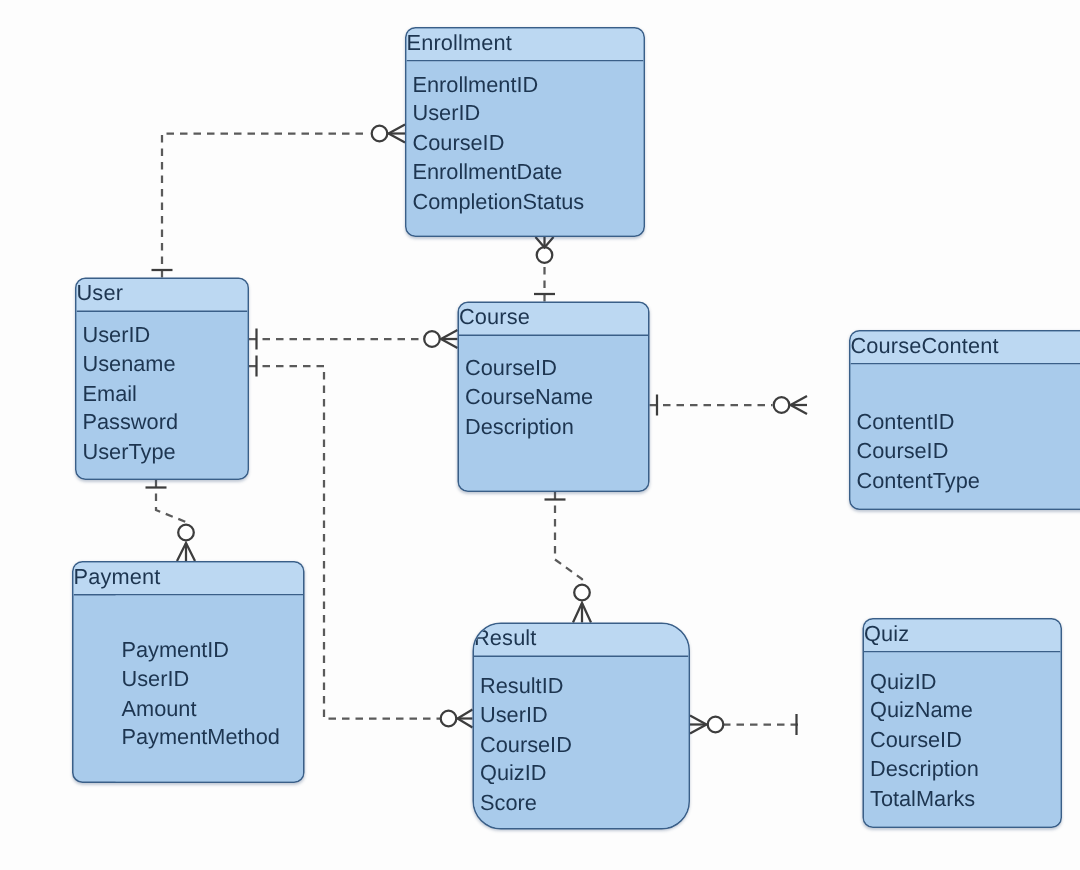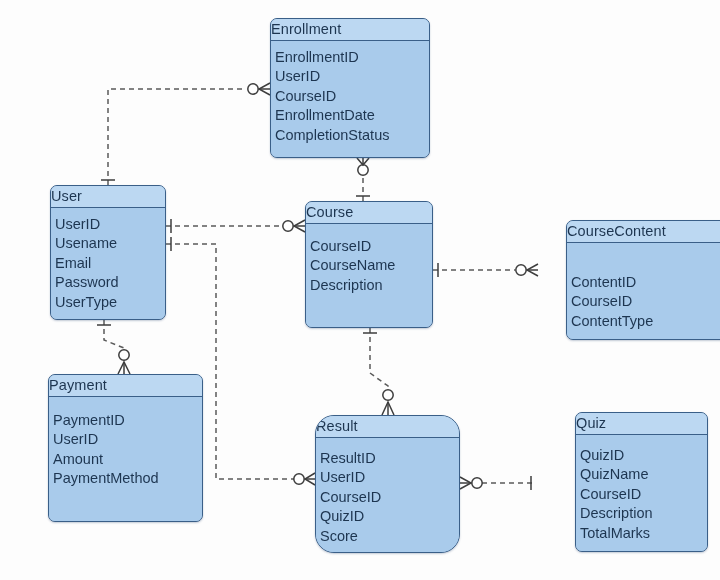--- a/index.html
+++ b/index.html
@@ -187,21 +187,21 @@
     <div class="entity-header">CourseContent</div>
     <div class="entity-body" style="padding-top:30px;">
       <div class="attr">ContentID</div>
       <div class="attr">CourseID</div>
       <div class="attr">ContentType</div>
     </div>
   </div>
 
   <div class="entity" style="left:48px; top:374px; width:155px; height:148px;">
     <div class="entity-header">Payment</div>
-    <div class="entity-body" style="padding-top:14px;">
+    <div class="entity-body" style="padding-top:28px;margin-left:28px;">
       <div class="attr">PaymentID</div>
       <div class="attr">UserID</div>
       <div class="attr">Amount</div>
       <div class="attr">PaymentMethod</div>
     </div>
   </div>
 
   <div class="entity" style="left:315px; top:415px; width:145px; height:138px;border-radius:19px;">
     <div class="entity-header">Result</div>
     <div class="entity-body" style="padding-top:11px;">

